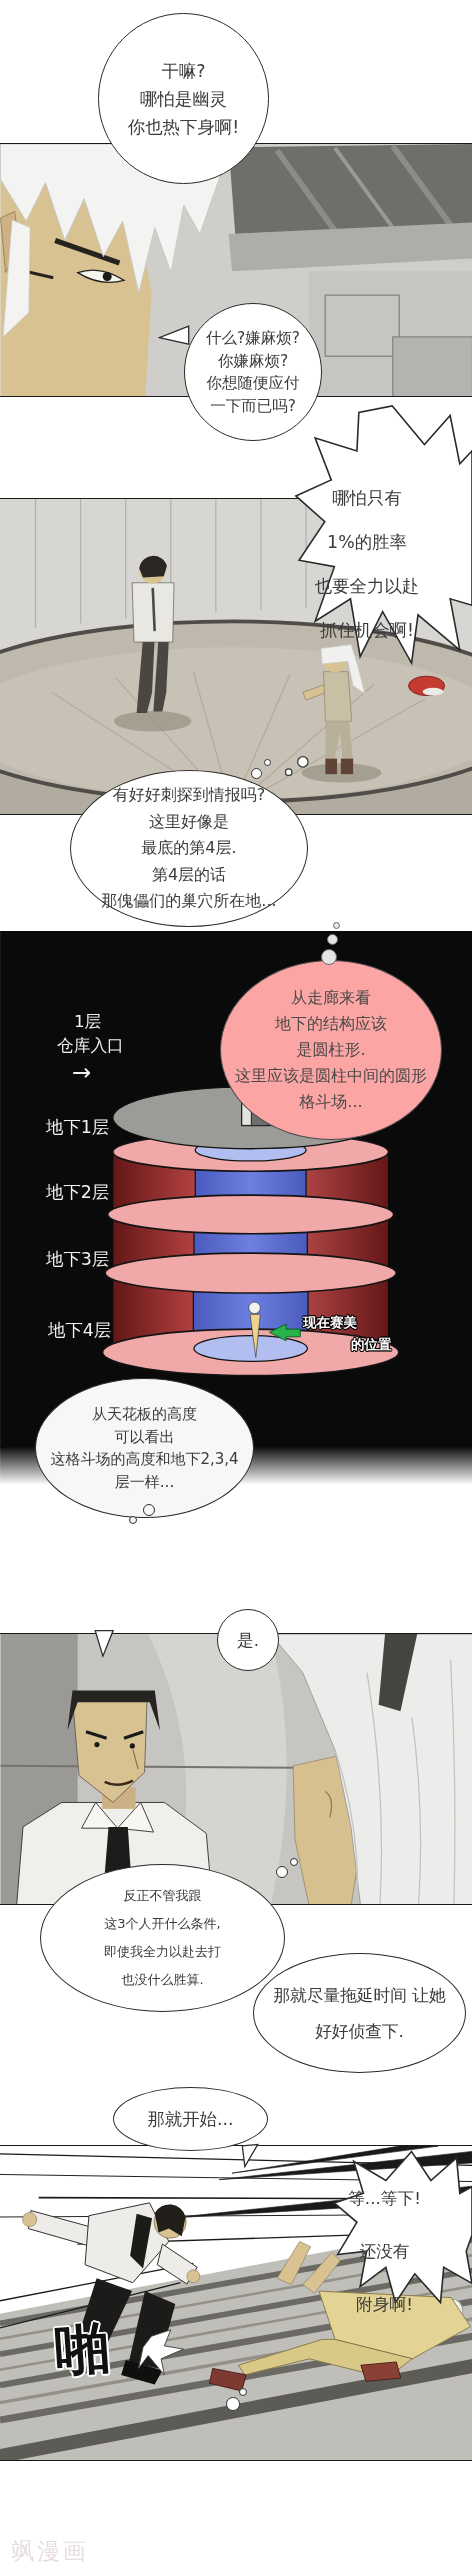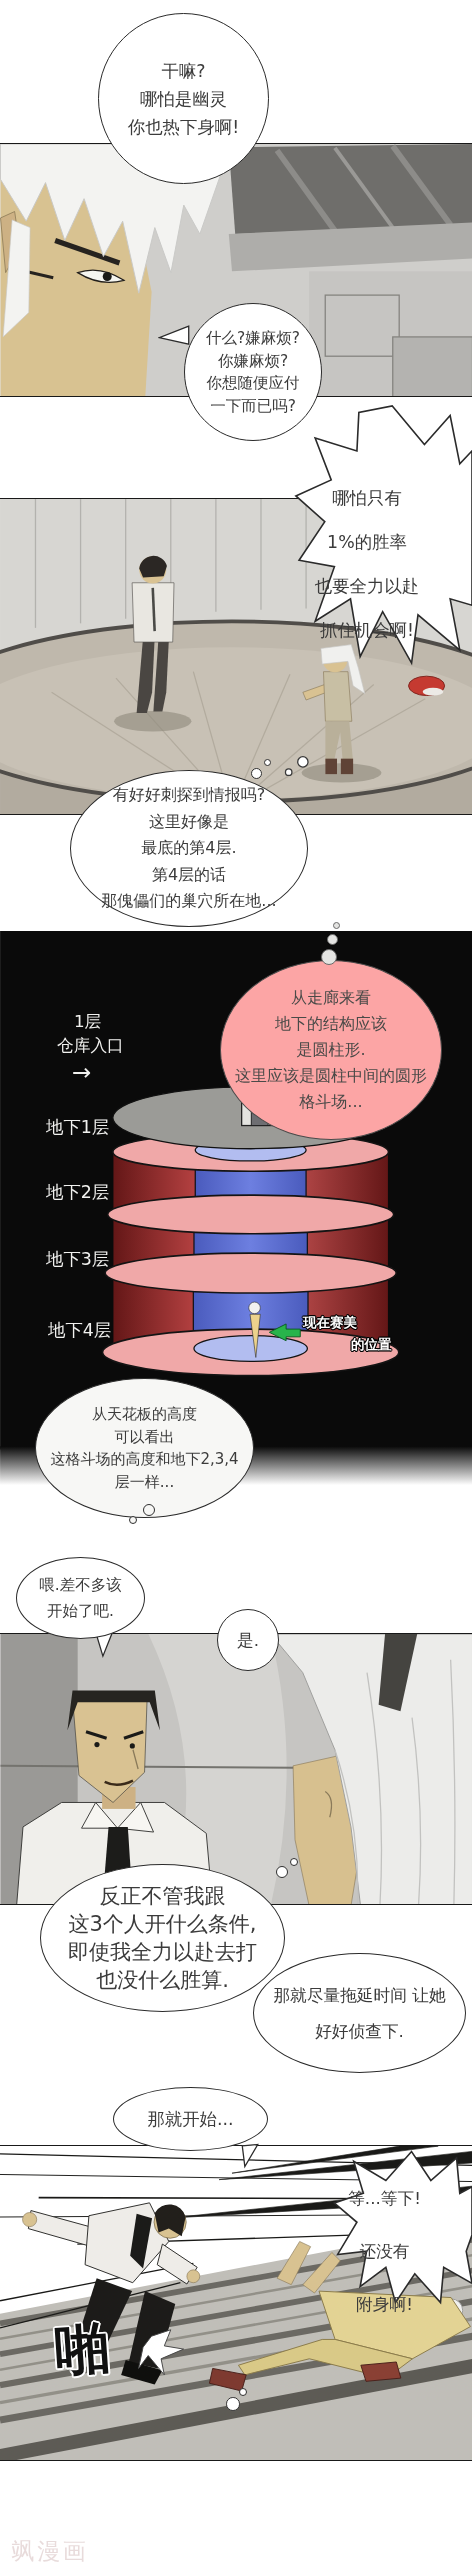--- a/index.html
+++ b/index.html
@@ -306,32 +306,28 @@
       <span>可以看出</span>
       <span>这格斗场的高度和地下2,3,4</span>
       <span>层一样...</span>
   </div>
   <div class="chain" style="left:143px;top:1504px;width:10.3px;height:10.3px;background:#f7f7f5;"></div>
   <div class="chain" style="left:129px;top:1516px;width:6.4px;height:6.4px;background:#f7f7f5;"></div>
 
   <svg class="tail" style="left:90px;top:1628px;" width="29" height="32" viewBox="0 0 45 50">
       <polygon points="8,4 36,4 20,44" fill="#fff" stroke="#2b2b2b" stroke-width="2"></polygon>
     </svg>
-  <div class="bubble" style="left:16px;top:1557px;width:129px;height:82px;font-size:15.5px;line-height:26px;">
-    <span>喂.差不多该</span>
-      <span>开始了吧.</span>
-  </div>
 
   <div class="bubble" style="left:217px;top:1609px;width:62px;height:62px;font-size:16.7px;">
     <span>是.</span>
   </div>
 
   <div class="chain" style="left:290px;top:1858px;width:6.4px;height:6.4px;"></div>
   <div class="chain" style="left:276px;top:1866px;width:10.3px;height:10.3px;"></div>
-  <div class="bubble" style="left:40px;top:1864px;width:245px;height:148px;font-size:21px;line-height:28px;">
+  <div class="bubble" style="left:40px;top:1864px;width:245px;height:148px;font-size:13px;line-height:28px;">
     <span>反正不管我跟</span>
       <span>这3个人开什么条件,</span>
       <span>即使我全力以赴去打</span>
       <span>也没什么胜算.</span>
   </div>
 
   <div class="bubble" style="left:253px;top:1953px;width:213px;height:120px;font-size:16.7px;line-height:36px;">
     <span>那就尽量拖延时间 让她</span>
       <span>好好侦查下.</span>
   </div>

